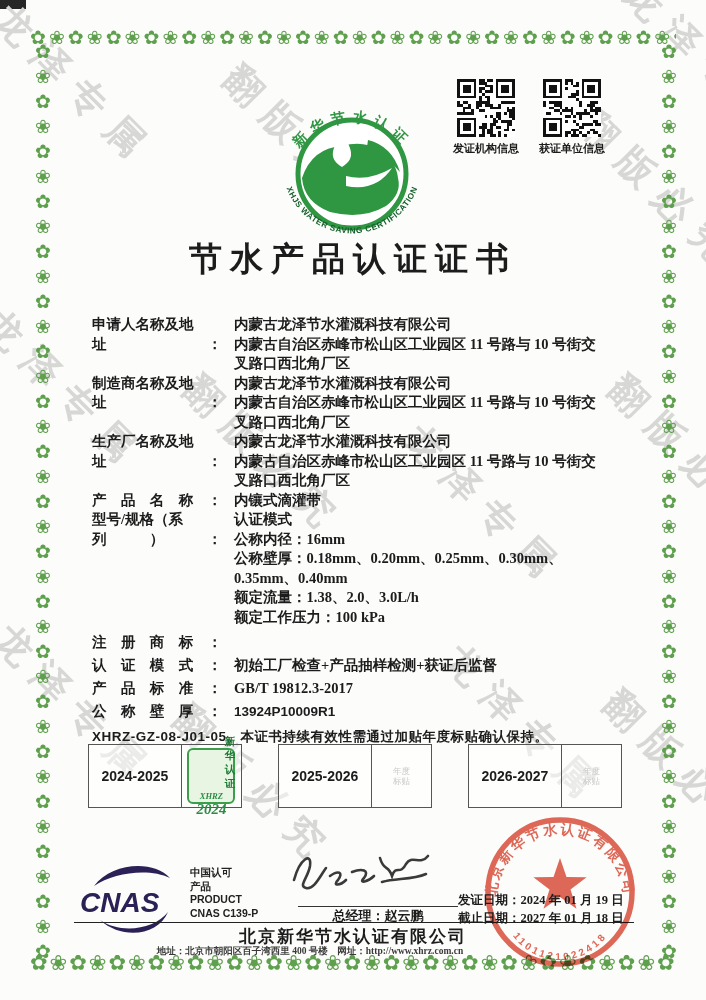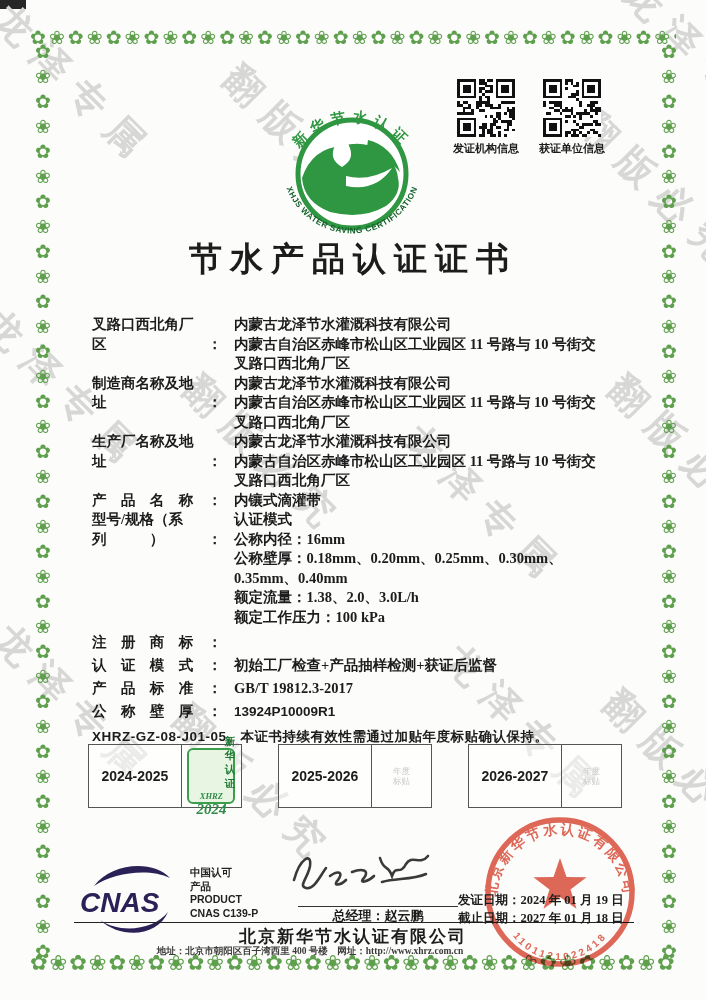--- a/index.html
+++ b/index.html
@@ -360,21 +360,21 @@
     <text font-size="8.2" font-weight="bold" fill="#15602c" letter-spacing="0.6" font-family="Liberation Sans,sans-serif">
       <textPath href="#lp2" startOffset="50%" text-anchor="middle">XHJS WATER SAVING CERTIFICATION</textPath>
     </text>
   </svg>
 
   <div class="title">节水产品认证证书</div>
 
   <div class="fields">
 
     <div class="frow">
-      <div class="flabel">叉路口西北角厂区：</div>
+      <div class="flabel">申请人名称及地址：</div>
       <div class="fvalue">
         <div>内蒙古龙泽节水灌溉科技有限公司</div>
         <div>内蒙古自治区赤峰市松山区工业园区 11 号路与 10 号街交</div>
         <div>叉路口西北角厂区</div>
       </div>
     </div>
 
     <div class="frow">
       <div class="flabel">制造商名称及地址：</div>
       <div class="fvalue">

